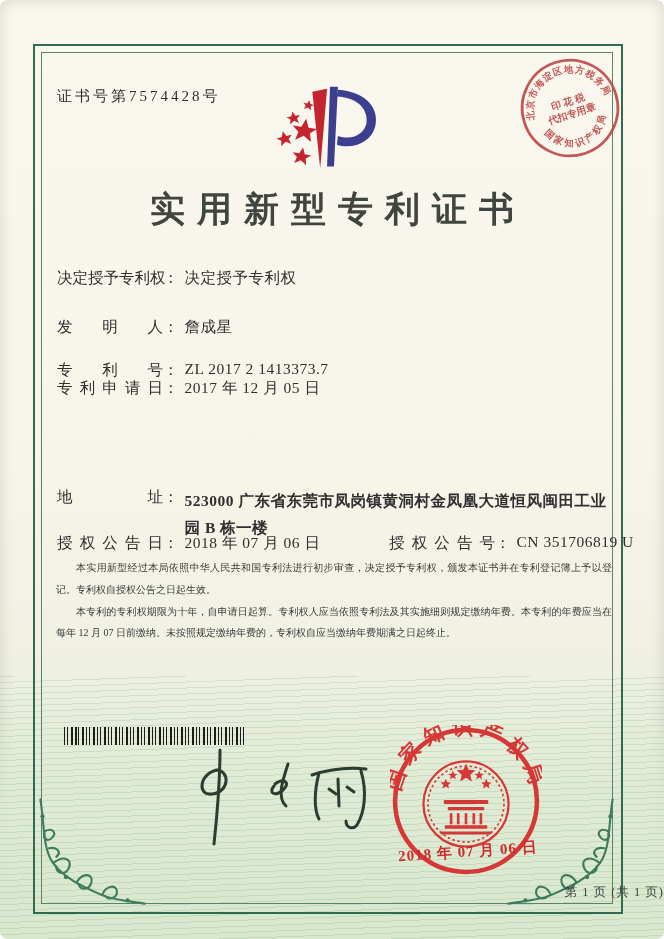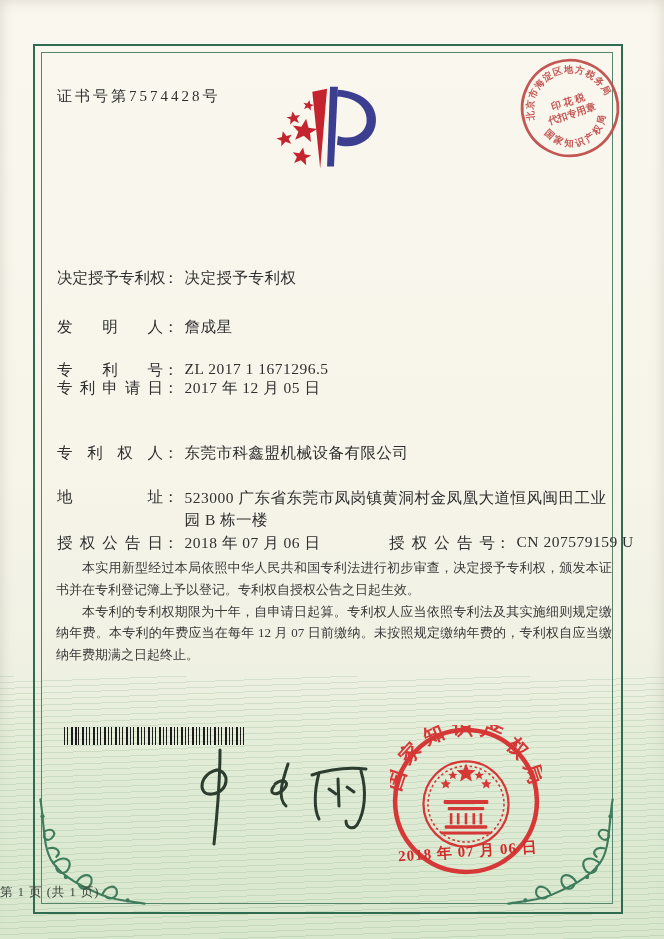--- a/index.html
+++ b/index.html
@@ -1,53 +1,54 @@
 <!DOCTYPE html>
 <html><head>
 <meta charset="utf-8">
 <style>
   html,body{margin:0;padding:0;background:#ffffff;}
   .cert{
     position:relative;width:664px;height:939px;overflow:hidden;
     font-family:"Liberation Serif","DejaVu Serif",serif;
     background:linear-gradient(180deg,#faf7ef 0%,#f7f4ea 50%,#f1f1e4 68%,#e6eeda 82%,#dfead6 100%);
     box-shadow:inset 0 0 14px rgba(120,115,95,.25);
+    border-radius:8px;
   }
   .wave-zone{
     position:absolute;left:0;right:0;top:676px;bottom:0;pointer-events:none;
     background-image:
       repeating-linear-gradient(178deg, rgba(110,160,118,.20) 0px, rgba(110,160,118,.20) 1px, rgba(110,160,118,0) 1px, rgba(110,160,118,0) 6px),
       linear-gradient(180deg, rgba(226,237,216,0) 0px, rgba(222,234,211,.85) 120px, rgba(217,231,205,.95) 263px);
   }
   .frame-outer{position:absolute;left:33px;top:44px;width:586px;height:866px;border:2.5px solid #2f6b51;}
   .frame-inner{position:absolute;left:41px;top:52px;width:570px;height:850px;border:1px solid #55856a;}
   .cert-no{position:absolute;left:57px;top:87px;font-size:15px;letter-spacing:3px;color:#2e2e2e;}
   .title{position:absolute;left:0;top:186px;width:100%;text-align:center;
     font-size:35px;font-weight:700;color:#40453f;letter-spacing:12px;text-indent:12px;}
   .field-row{position:absolute;left:57px;font-size:15.5px;color:#2f2f2f;white-space:nowrap;}
   .f-label{display:inline-block;width:106px;text-align:justify;text-align-last:justify;vertical-align:top;}
   .f-colon{display:inline-block;margin-right:6px;vertical-align:top;}
   .f-value{vertical-align:top;letter-spacing:.5px;}
-  .f-value.wrap{display:inline-block;white-space:normal;width:432px;line-height:22px;}
+  .f-value.wrap{display:inline-block;white-space:normal;width:432px;line-height:27px;font-weight:bold;}
   .grant-group2{position:absolute;left:332px;top:0;white-space:nowrap;}
-  .paras{position:absolute;left:56px;top:557px;width:556px;font-size:13px;line-height:21.8px;color:#3a3a3a;}
+  .paras{position:absolute;left:56px;top:557px;width:556px;font-size:10px;line-height:21.8px;color:#3a3a3a;}
   .paras p{margin:0;text-indent:2em;text-align:justify;}
   .barcode{position:absolute;left:64px;top:727px;width:180px;height:18px;
     background:
       repeating-linear-gradient(90deg,#1c1c1c 0 1.5px,transparent 1.5px 3px,#1c1c1c 3px 4px,transparent 4px 7px,#1c1c1c 7px 9.5px,transparent 9.5px 11px);
   }
   .sig-block{position:absolute;left:94px;top:784px;font-family:"Liberation Sans","DejaVu Sans",sans-serif;
     font-size:16px;color:#3d423d;line-height:35px;}
   .signature-svg{position:absolute;left:178px;top:744px;}
   .logo-svg{position:absolute;left:268px;top:80px;}
   .tax-stamp{position:absolute;left:518px;top:56px;transform:rotate(-18deg);opacity:.92;}
   .office-seal{position:absolute;left:390px;top:725px;opacity:.95;}
   .seal-date{position:absolute;left:398px;top:841px;width:180px;font-size:15px;font-weight:700;
     color:#cf2b2b;letter-spacing:1px;transform:rotate(-4deg);white-space:nowrap;}
-  .footer{position:absolute;left:0;top:884px;width:100%;text-align:left;font-size:12.5px;color:#39413b;letter-spacing:1px;}
+  .footer{position:absolute;left:0;top:884px;width:100%;text-align:right;font-size:12.5px;color:#39413b;letter-spacing:1px;}
   .ornament{position:absolute;}
   .orn-left{left:34px;top:793px;}
   .orn-right{left:502px;top:793px;transform:scaleX(-1);}
 </style>
 </head>
 <body>
 
 <div class="cert">
 
   <div class="wave-zone"></div>
@@ -115,43 +116,41 @@
     <text font-size="9" fill="#bf4a48" font-weight="700" letter-spacing="1">
       <textPath href="#tax-top-arc" startOffset="50%" text-anchor="middle">北京市海淀区地方税务局</textPath>
     </text>
     <text font-size="9" fill="#bf4a48" font-weight="700" letter-spacing="2.5">
       <textPath href="#tax-bot-arc" startOffset="50%" text-anchor="middle">国家知识产权局</textPath>
     </text>
     <text x="50" y="47" font-size="9.5" fill="#bf4a48" font-weight="700" text-anchor="middle">印 花 税</text>
     <text x="50" y="59" font-size="9.5" fill="#bf4a48" font-weight="700" text-anchor="middle">代扣专用章</text>
   </svg>
 
+  <div class="title">实用新型专利证书</div>
 
   <div class="field-row" style="top:268px">
     <span class="f-label">决定授予专利权</span><span class="f-colon">：</span><span class="f-value">决定授予专利权</span>
   </div>
   <div class="field-row" style="top:317px">
     <span class="f-label">发明人</span><span class="f-colon">：</span><span class="f-value">詹成星</span>
   </div>
   <div class="field-row" style="top:360px">
-    <span class="f-label">专利号</span><span class="f-colon">：</span><span class="f-value">ZL 2017 1 1671296.5</span>
+    <span class="f-label">专利号</span><span class="f-colon">：</span><span class="f-value">ZL 2017 2 1413373.7</span>
   </div>
   <div class="field-row" style="top:378px">
     <span class="f-label">专利申请日</span><span class="f-colon">：</span><span class="f-value">2017 年 12 月 05 日</span>
-  </div>
-  <div class="field-row" style="top:443px">
-    <span class="f-label">专利权人</span><span class="f-colon">：</span><span class="f-value">东莞市科鑫盟机械设备有限公司</span>
   </div>
   <div class="field-row" style="top:487px">
     <span class="f-label">地址</span><span class="f-colon">：</span><span class="f-value wrap">523000 广东省东莞市凤岗镇黄洞村金凤凰大道恒风闽田工业园 B 栋一楼</span>
   </div>
   <div class="field-row" style="top:533px">
     <span class="f-label">授权公告日</span><span class="f-colon">：</span><span class="f-value">2018 年 07 月 06 日</span>
     <span class="grant-group2">
-      <span class="f-label">授权公告号</span><span class="f-colon">：</span><span class="f-value">CN 207579159 U</span>
+      <span class="f-label">授权公告号</span><span class="f-colon">：</span><span class="f-value">CN 351706819 U</span>
     </span>
   </div>
 
   <div class="paras">
     <p>本实用新型经过本局依照中华人民共和国专利法进行初步审查，决定授予专利权，颁发本证书并在专利登记簿上予以登记。专利权自授权公告之日起生效。</p>
     <p>本专利的专利权期限为十年，自申请日起算。专利权人应当依照专利法及其实施细则规定缴纳年费。本专利的年费应当在每年 12 月 07 日前缴纳。未按照规定缴纳年费的，专利权自应当缴纳年费期满之日起终止。</p>
   </div>
 
   <div class="barcode"></div>
 

